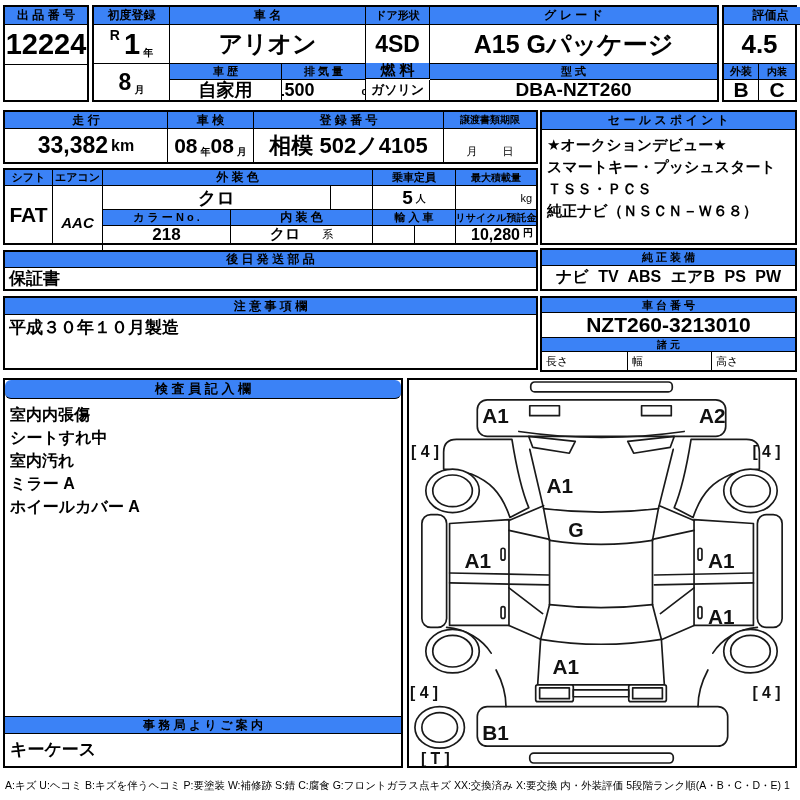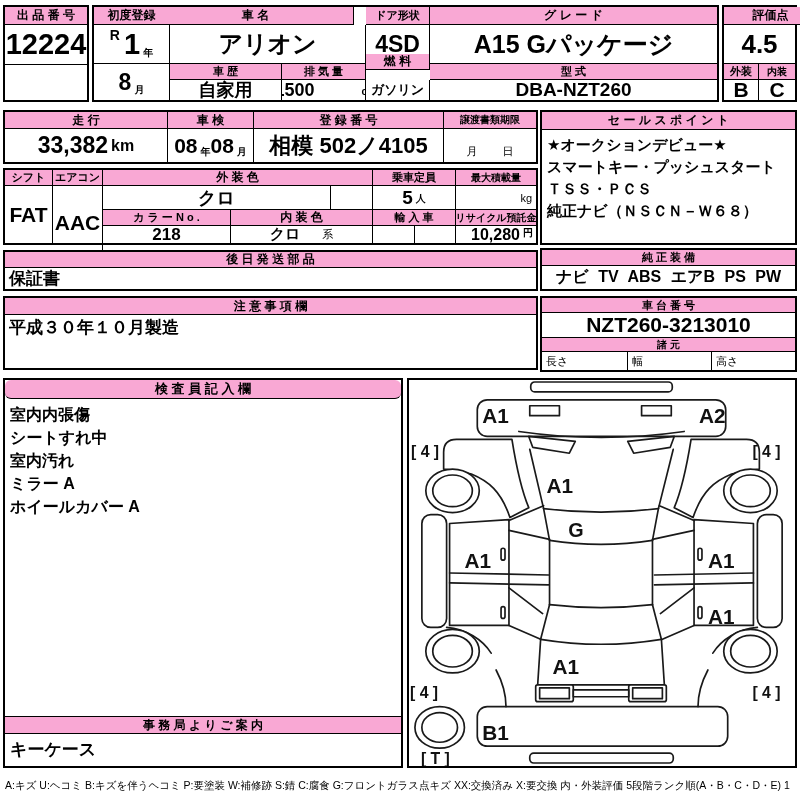--- a/index.html
+++ b/index.html
@@ -1,21 +1,21 @@
 <!DOCTYPE html>
 <html><head>
 <meta charset="utf-8">
 <style>
   html,body{margin:0;padding:0;background:#fff;}
   #sheet{position:relative;width:800px;height:800px;background:#fff;
          font-family:"Liberation Sans","DejaVu Sans",sans-serif;color:#000;overflow:hidden;}
   .box{position:absolute;border:2px solid #000;box-sizing:border-box;background:#fff;}
   .c{position:absolute;box-sizing:border-box;display:flex;align-items:center;justify-content:center;
      overflow:hidden;white-space:nowrap;}
-  .hd{background:#f9a8d4;border-bottom:1px solid #000;font-weight:bold;font-size:12px;}
+  .hd{background:#3b82f6;border-bottom:1px solid #000;font-weight:bold;font-size:12px;}
   .br{border-right:1px solid #000;}
   .bb{border-bottom:1px solid #000;}
   .bt{border-top:1px solid #000;}
   .v{font-weight:bold;}
   .left{justify-content:flex-start;}
   .right{justify-content:flex-end;}
   .unit{font-size:10px;font-weight:bold;margin-left:3px;align-self:flex-end;padding-bottom:3px;}
   svg{display:block;}
   svg text{font-family:"Liberation Sans","DejaVu Sans",sans-serif;}
 </style>
@@ -25,21 +25,21 @@
 <div id="sheet">
 
   <div class="box" style="left:3px;top:5px;width:86px;height:97px;">
     <div class="c hd" style="left:0;top:0;width:82px;height:18px;">出 品 番 号</div>
     <div class="c bb v" style="left:0;top:18px;width:82px;height:40px;font-size:29px;">12224</div>
     <div class="c" style="left:0;top:58px;width:82px;height:35px;"></div>
   </div>
 
   <div class="box" style="left:92px;top:5px;width:627px;height:97px;">
     <div class="c hd br" style="left:0;top:0;width:76px;height:18px;">初度登録</div>
-    <div class="c hd br" style="left:64px;top:0;width:196px;height:18px;">車 名</div>
+    <div class="c hd br" style="left:76px;top:0;width:196px;height:18px;">車 名</div>
     <div class="c hd br" style="left:272px;top:0;width:64px;height:18px;font-size:11px;">ドア形状</div>
     <div class="c hd" style="left:336px;top:0;width:287px;height:18px;">グ レ ー ド</div>
 
     <div class="c br bb" style="left:0;top:18px;width:76px;height:39px;">
       <span class="v" style="font-size:14px;align-self:flex-start;padding-top:2px;">R</span>
       <span class="v" style="font-size:29px;margin-left:4px;">1</span>
       <span class="unit">年</span>
     </div>
     <div class="c br bb v" style="left:76px;top:18px;width:196px;height:39px;font-size:24px;">アリオン</div>
     <div class="c br bb v" style="left:272px;top:18px;width:64px;height:39px;font-size:23px;">4SD</div>
@@ -49,21 +49,21 @@
       <span class="v" style="font-size:23px;">8</span>
       <span class="unit">月</span>
     </div>
     <div class="c hd br" style="left:76px;top:57px;width:112px;height:16px;font-size:11px;">車 歴</div>
     <div class="c br v" style="left:76px;top:73px;width:112px;height:20px;font-size:18px;">自家用</div>
     <div class="c hd br" style="left:188px;top:57px;width:84px;height:16px;font-size:11px;">排 気 量</div>
     <div class="c br" style="left:188px;top:73px;width:84px;height:20px;gap:44px;">
       <span class="v" style="font-size:18px;">1500</span>
       <span class="unit">cc</span>
     </div>
-    <div class="c hd br" style="left:272px;top:47px;width:64px;height:16px;font-size:12px;">燃 料</div>
+    <div class="c hd br" style="left:272px;top:56px;width:64px;height:16px;font-size:15px;">燃 料</div>
     <div class="c br v" style="left:272px;top:73px;width:64px;height:20px;font-size:13px;">ガソリン</div>
     <div class="c hd" style="left:336px;top:57px;width:287px;height:16px;font-size:11px;">型 式</div>
     <div class="c v" style="left:336px;top:73px;width:287px;height:20px;font-size:19px;">DBA-NZT260</div>
   </div>
 
   <div class="box" style="left:722px;top:5px;width:75px;height:97px;">
     <div class="c hd" style="left:0;top:0;width:93px;height:18px;">評価点</div>
     <div class="c bb v" style="left:0;top:18px;width:71px;height:39px;font-size:26px;">4.5</div>
     <div class="c hd br" style="left:0;top:57px;width:35px;height:16px;font-size:11px;">外装</div>
     <div class="c hd" style="left:35px;top:57px;width:36px;height:16px;font-size:10px;">内装</div>
@@ -105,21 +105,21 @@
   </div>
 
   <div class="box" style="left:3px;top:168px;width:535px;height:77px;">
     <div class="c hd br" style="left:0;top:0;width:48px;height:16px;font-size:11px;">シフト</div>
     <div class="c hd br" style="left:48px;top:0;width:50px;height:16px;font-size:11px;">エアコン</div>
     <div class="c hd br" style="left:98px;top:0;width:270px;height:16px;">外 装 色</div>
     <div class="c hd br" style="left:368px;top:0;width:83px;height:16px;font-size:11px;">乗車定員</div>
     <div class="c hd" style="left:451px;top:0;width:80px;height:16px;font-size:10px;">最大積載量</div>
 
     <div class="c br v" style="left:0;top:16px;width:48px;height:57px;font-size:21px;">FAT</div>
-    <div class="c br v" style="left:48px;top:16px;width:50px;height:73px;font-size:21px;">AAC</div>
+    <div class="c br v" style="left:48px;top:16px;width:50px;height:73px;font-size:15px;font-style:italic;">AAC</div>
 
     <div class="c br bb v" style="left:98px;top:16px;width:228px;height:24px;font-size:18px;">クロ</div>
     <div class="c br bb" style="left:326px;top:16px;width:42px;height:24px;"></div>
     <div class="c br bb" style="left:368px;top:16px;width:83px;height:24px;">
       <span class="v" style="font-size:19px;">5</span>
       <span class="unit">人</span>
     </div>
     <div class="c bb right" style="left:451px;top:16px;width:80px;height:24px;padding-right:4px;font-size:11px;">
       <span>kg</span>
     </div>

